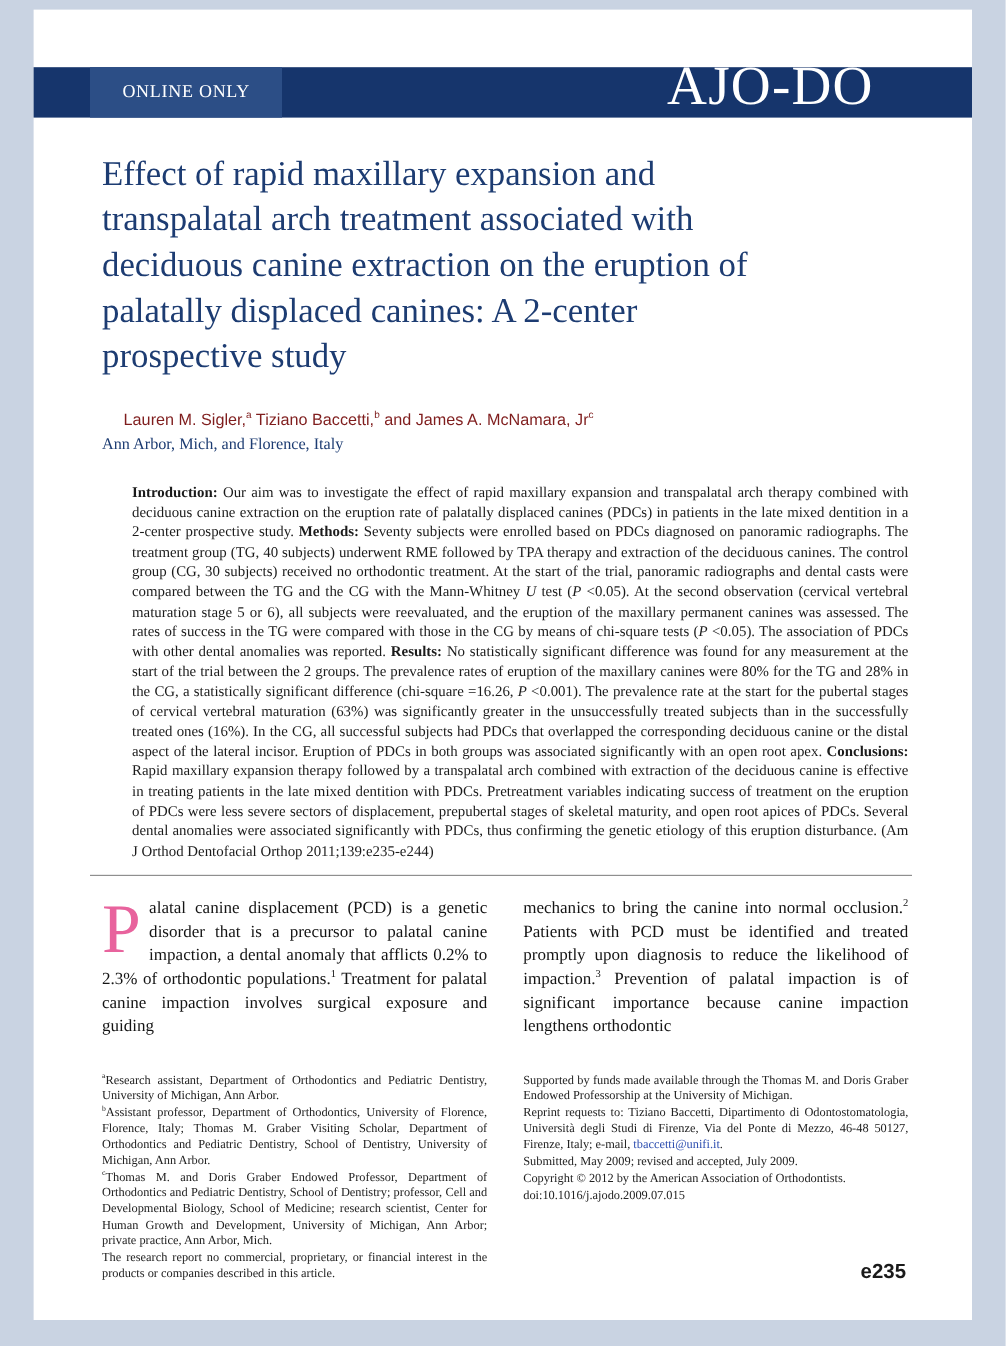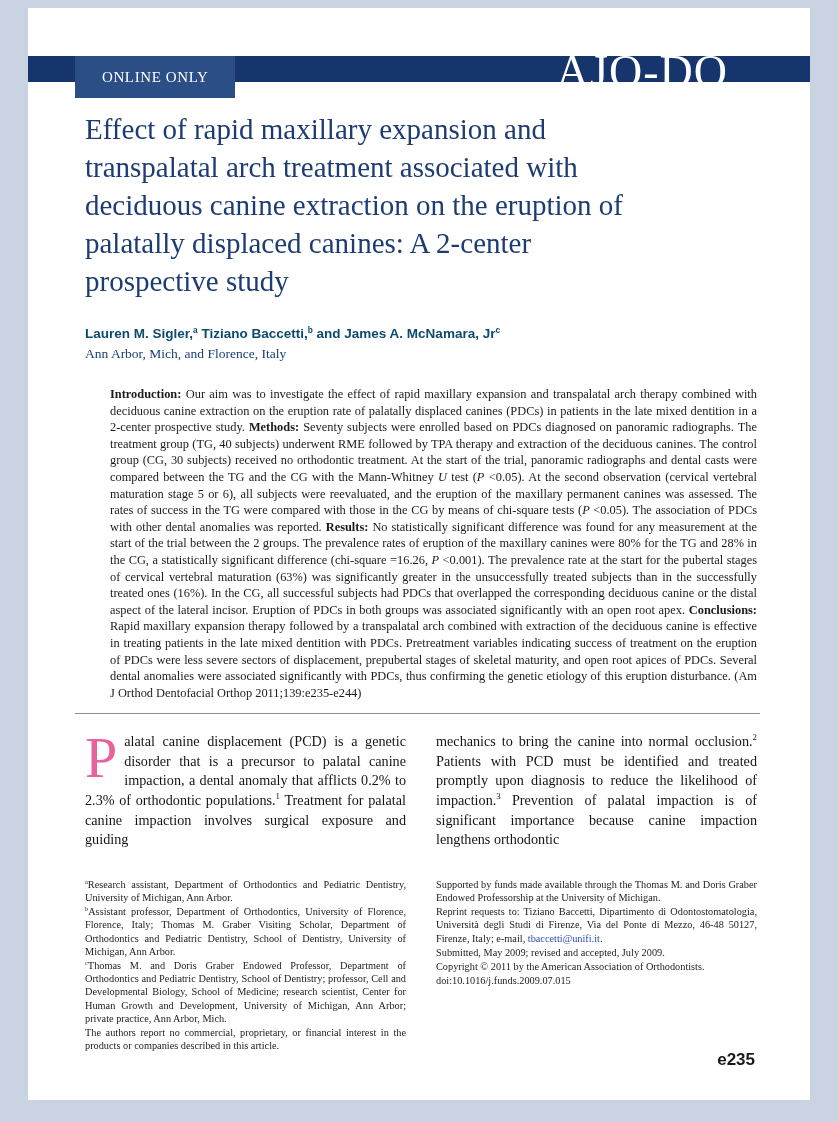--- a/index.html
+++ b/index.html
@@ -1,30 +1,30 @@
 <!DOCTYPE html>
 <html><head>
 <meta charset="utf-8">
 <style>
   *{box-sizing:border-box;margin:0;padding:0}
   body{width:838px;height:1122px;background:#c9d3e2;font-family:"Liberation Serif",serif}
   .canvas{position:relative;width:838px;height:1122px;overflow:hidden}
   .sheet{position:absolute;left:28px;top:8px;width:782px;height:1092px;background:#ffffff}
 
-  .band{position:relative;margin-top:48px;height:26px;background:#16356c}
+  .band{position:relative;margin-top:48px;height:42px;background:#16356c}
   .online-box{position:absolute;left:47px;top:0;height:42px;display:flex;align-items:center;
     padding:0 27px;background:#2c4e86}
   .online-label{color:#fff;font-size:15px;letter-spacing:.6px;font-family:"Liberation Serif",serif}
   .logo{position:absolute;right:82px;top:-7px;color:#fff;font-size:46px;line-height:1;
     letter-spacing:1px;font-family:"Liberation Serif",serif}
 
   .title{margin:28px 60px 4px 57px;font-size:29px;line-height:38px;color:#1d3c72;
     font-weight:normal;white-space:pre-line;font-family:"Liberation Serif",serif}
-  .authors{margin:26px 0 0 57px;font-family:"Liberation Sans",sans-serif;font-weight:bold;
-    font-size:13.5px;color:#0c4a6e}
+  .authors{margin:26px 0 0 75px;font-family:"Liberation Sans",sans-serif;font-weight:normal;
+    font-size:13.5px;color:#7f1d1d}
   .affil{margin:5px 0 0 57px;font-size:13.5px;color:#1d3c72}
 
   .abstract{margin:24px 53px 0 82px;font-family:Liberation Serif, serif;
     font-size:12.4px;line-height:16.6px;text-align:justify;color:#1b1b1b}
   .abstract b{font-weight:bold}
 
   .rule{margin:12px 50px 0 47px;border-top:1px solid #8f8f8f;height:0}
 
   .columns{display:flex;gap:30px;margin:18px 53px 0 57px}
   .col{flex:1;font-size:14.2px;line-height:19.6px;text-align:justify;color:#141414}
@@ -74,27 +74,27 @@
       <div class="col">
         <p>mechanics to bring the canine into normal occlusion.<sup>2</sup> Patients with PCD must be identified and treated promptly upon diagnosis to reduce the likelihood of impaction.<sup>3</sup> Prevention of palatal impaction is of significant importance because canine impaction lengthens orthodontic</p>
       </div>
     </div>
 
     <div class="footnotes">
       <div class="fcol">
           <p class="fn"><sup>a</sup>Research assistant, Department of Orthodontics and Pediatric Dentistry, University of Michigan, Ann Arbor.</p>
           <p class="fn"><sup>b</sup>Assistant professor, Department of Orthodontics, University of Florence, Florence, Italy; Thomas M. Graber Visiting Scholar, Department of Orthodontics and Pediatric Dentistry, School of Dentistry, University of Michigan, Ann Arbor.</p>
           <p class="fn"><sup>c</sup>Thomas M. and Doris Graber Endowed Professor, Department of Orthodontics and Pediatric Dentistry, School of Dentistry; professor, Cell and Developmental Biology, School of Medicine; research scientist, Center for Human Growth and Development, University of Michigan, Ann Arbor; private practice, Ann Arbor, Mich.</p>
-          <p class="fn">The authors report no commercial, proprietary, or financial interest in the products or companies described in this article.</p>
+          <p class="fn">The research report no commercial, proprietary, or financial interest in the products or companies described in this article.</p>
         </div>
       <div class="fcol">
           <p class="fn">Supported by funds made available through the Thomas M. and Doris Graber Endowed Professorship at the University of Michigan.</p>
           <p class="fn">Reprint requests to: Tiziano Baccetti, Dipartimento di Odontostomatologia, Università degli Studi di Firenze, Via del Ponte di Mezzo, 46-48 50127, Firenze, Italy; e-mail, <a class="link">tbaccetti@unifi.it</a>.</p>
           <p class="fn">Submitted, May 2009; revised and accepted, July 2009.</p>
-          <p class="fn">Copyright © 2011 by the American Association of Orthodontists.</p>
-          <p class="fn">doi:10.1016/j.funds.2009.07.015</p>
+          <p class="fn">Copyright © 2012 by the American Association of Orthodontists.</p>
+          <p class="fn">doi:10.1016/j.ajodo.2009.07.015</p>
         </div>
     </div>
 
     <div class="folio">e235</div>
 
   </div>
 </div>
 
 </body></html>

